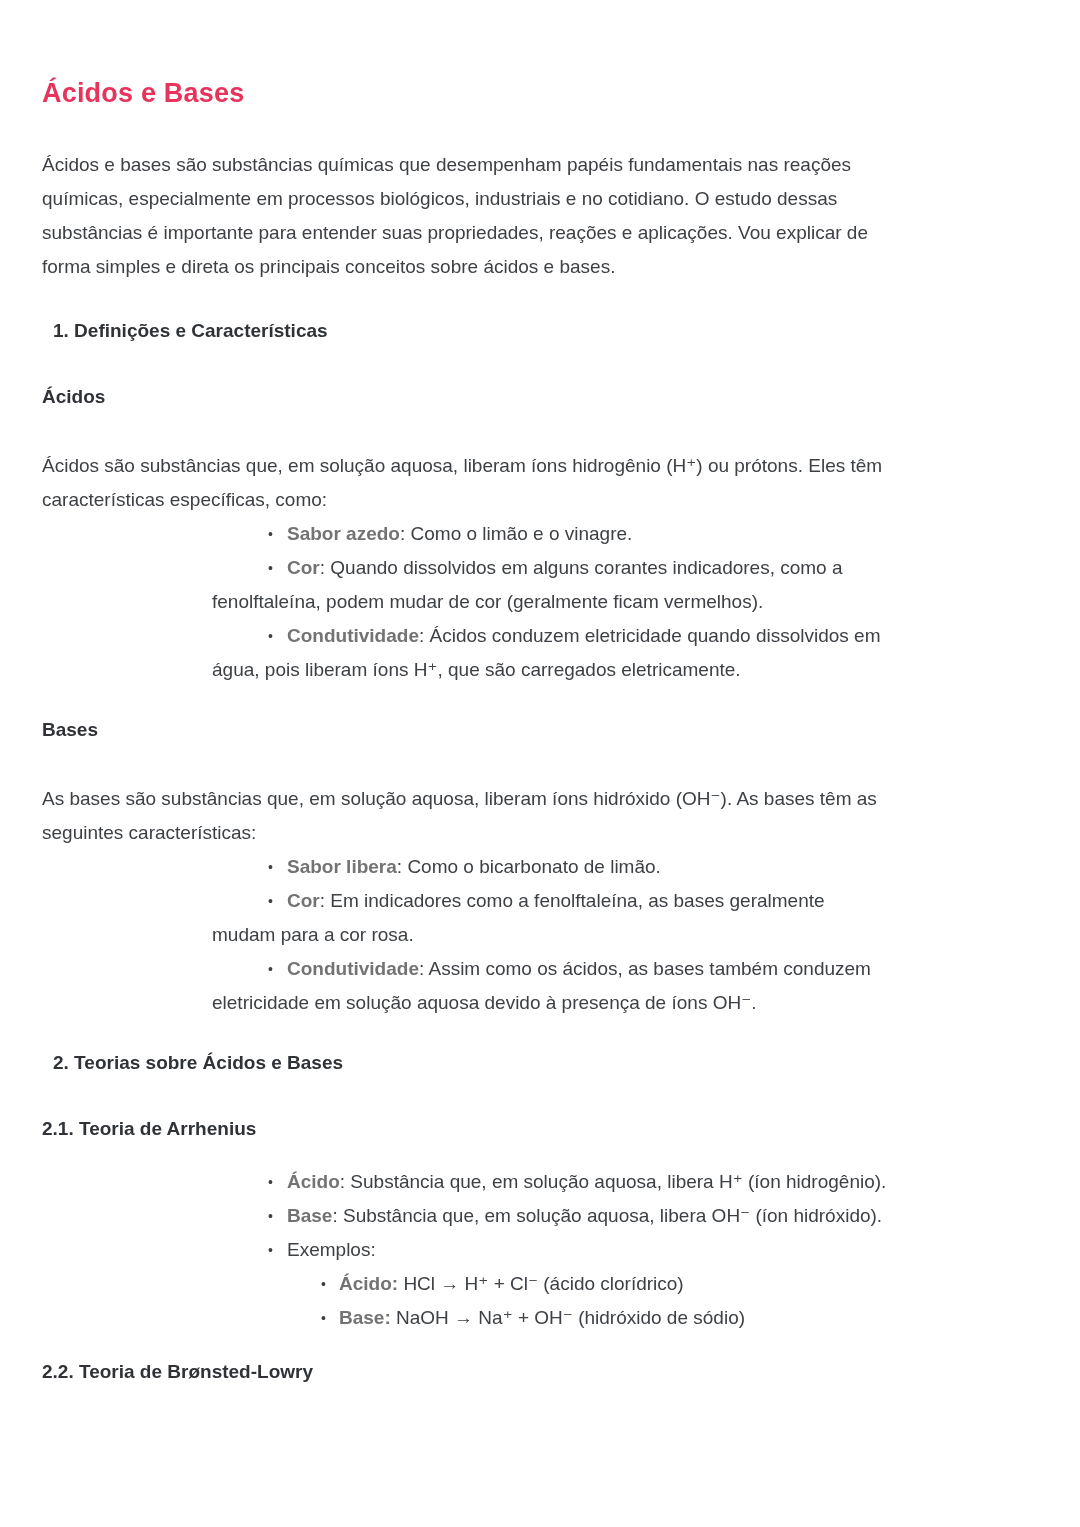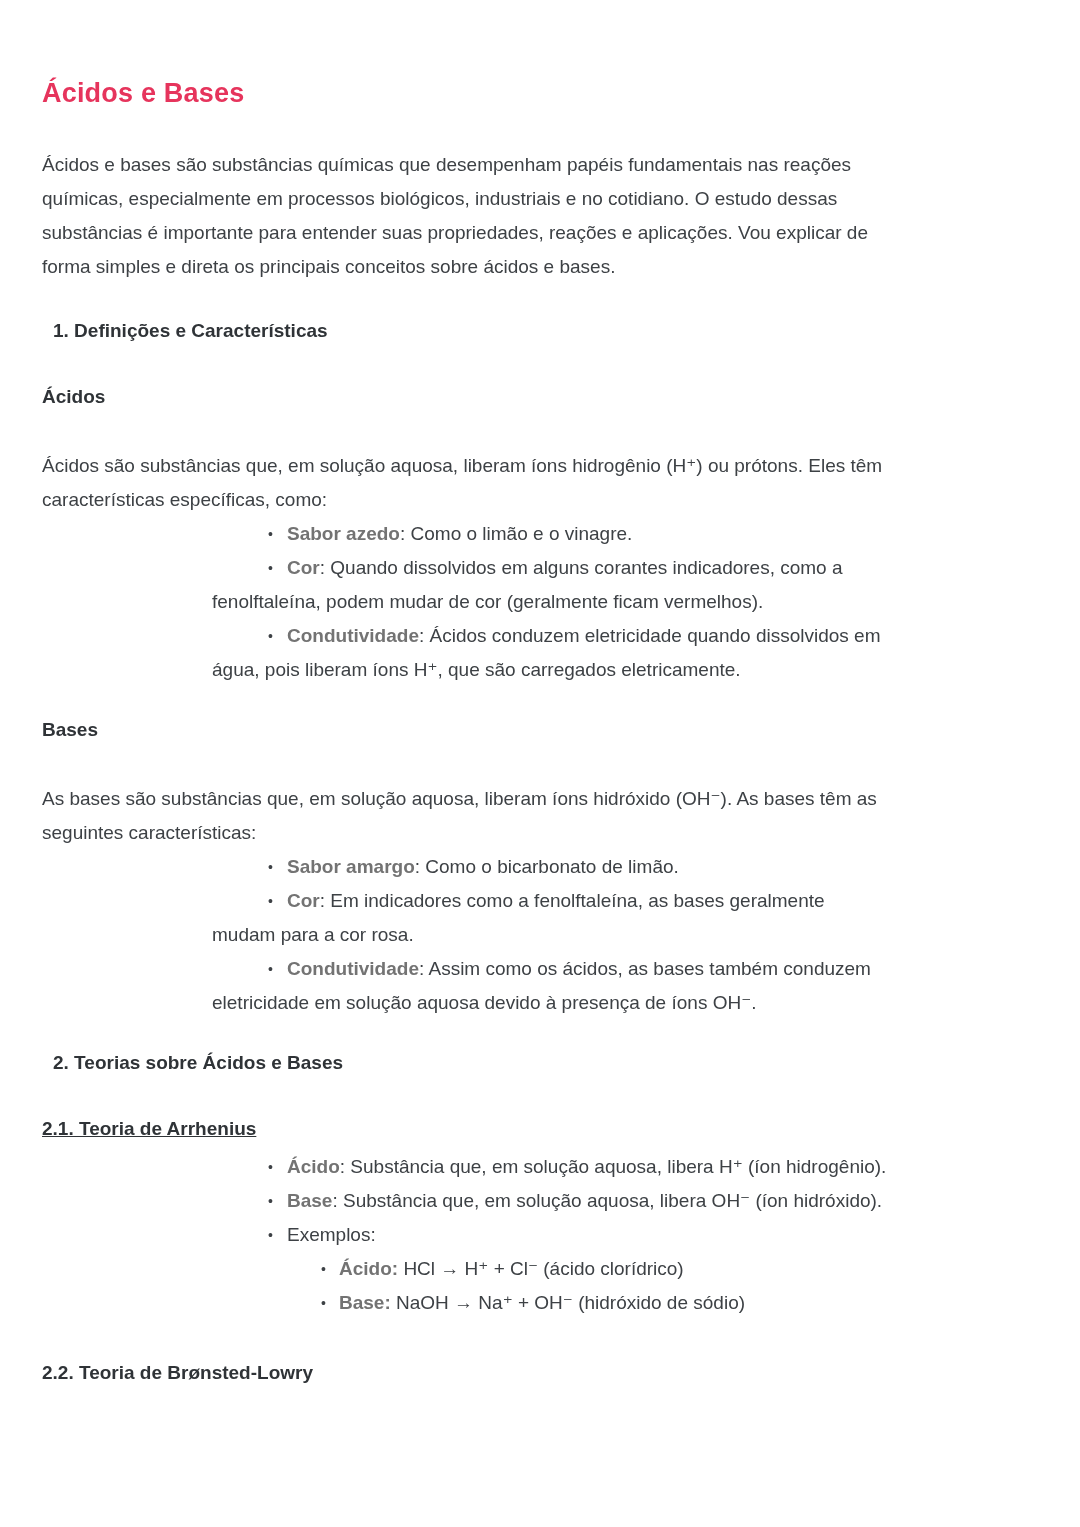--- a/index.html
+++ b/index.html
@@ -36,28 +36,28 @@
     color: #2f3337;
     margin: 0 0 41px 11px;
   }
   .h3 {
     font-size: 19px;
     line-height: 25px;
     font-weight: 700;
     color: #2f3337;
     margin: 0 0 40px 0;
   }
-  .h3.before-list { margin-bottom: 9px; text-decoration: underline; }
+  .h3.before-list { margin-bottom: 24px; }
   .para {
     margin: 0 0 34px 0;
     max-width: 992px;
   }
   .para.tight { margin-bottom: 0; }
   .list { margin: 0 0 30px 0; }
-  .list.last-gap { margin-bottom: 40px; }
+  .list.last-gap { margin-bottom: 24px; }
   .li {
     padding-left: 170px;
     text-indent: 28px;
     max-width: 992px;
   }
   .li .marker {
     display: inline-block;
     width: 47px;
     font-size: 14px;
     color: #3d4145;
@@ -92,21 +92,21 @@
     <div class="li"><span class="marker">•</span><b>Sabor azedo</b><span>: Como o limão e o vinagre.</span></div>
     <div class="li"><span class="marker">•</span><b>Cor</b><span>: Quando dissolvidos em alguns corantes indicadores, como a fenolftaleína, podem mudar de cor (geralmente ficam vermelhos).</span></div>
     <div class="li"><span class="marker">•</span><b>Condutividade</b><span>: Ácidos conduzem eletricidade quando dissolvidos em água, pois liberam íons H⁺, que são carregados eletricamente.</span></div>
   </div>
 
   <div class="h3">Bases</div>
 
   <p class="para tight">As bases são substâncias que, em solução aquosa, liberam íons hidróxido (OH⁻). As bases têm as seguintes características:</p>
 
   <div class="list">
-    <div class="li"><span class="marker">•</span><b>Sabor amargo</b><span>: Como o bicarbonato de limão.</span></div>
+    <div class="li"><span class="marker">•</span><b>Sabor libera</b><span>: Como o bicarbonato de limão.</span></div>
     <div class="li"><span class="marker">•</span><b>Cor</b><span>: Em indicadores como a fenolftaleína, as bases geralmente mudam para a cor rosa.</span></div>
     <div class="li"><span class="marker">•</span><b>Condutividade</b><span>: Assim como os ácidos, as bases também conduzem eletricidade em solução aquosa devido à presença de íons OH⁻.</span></div>
   </div>
 
   <div class="h2">2. Teorias sobre Ácidos e Bases</div>
 
   <div class="h3 before-list">2.1. Teoria de Arrhenius</div>
 
   <div class="list last-gap">
     <div class="li"><span class="marker">•</span><b>Ácido</b><span>: Substância que, em solução aquosa, libera H⁺ (íon hidrogênio).</span></div>

